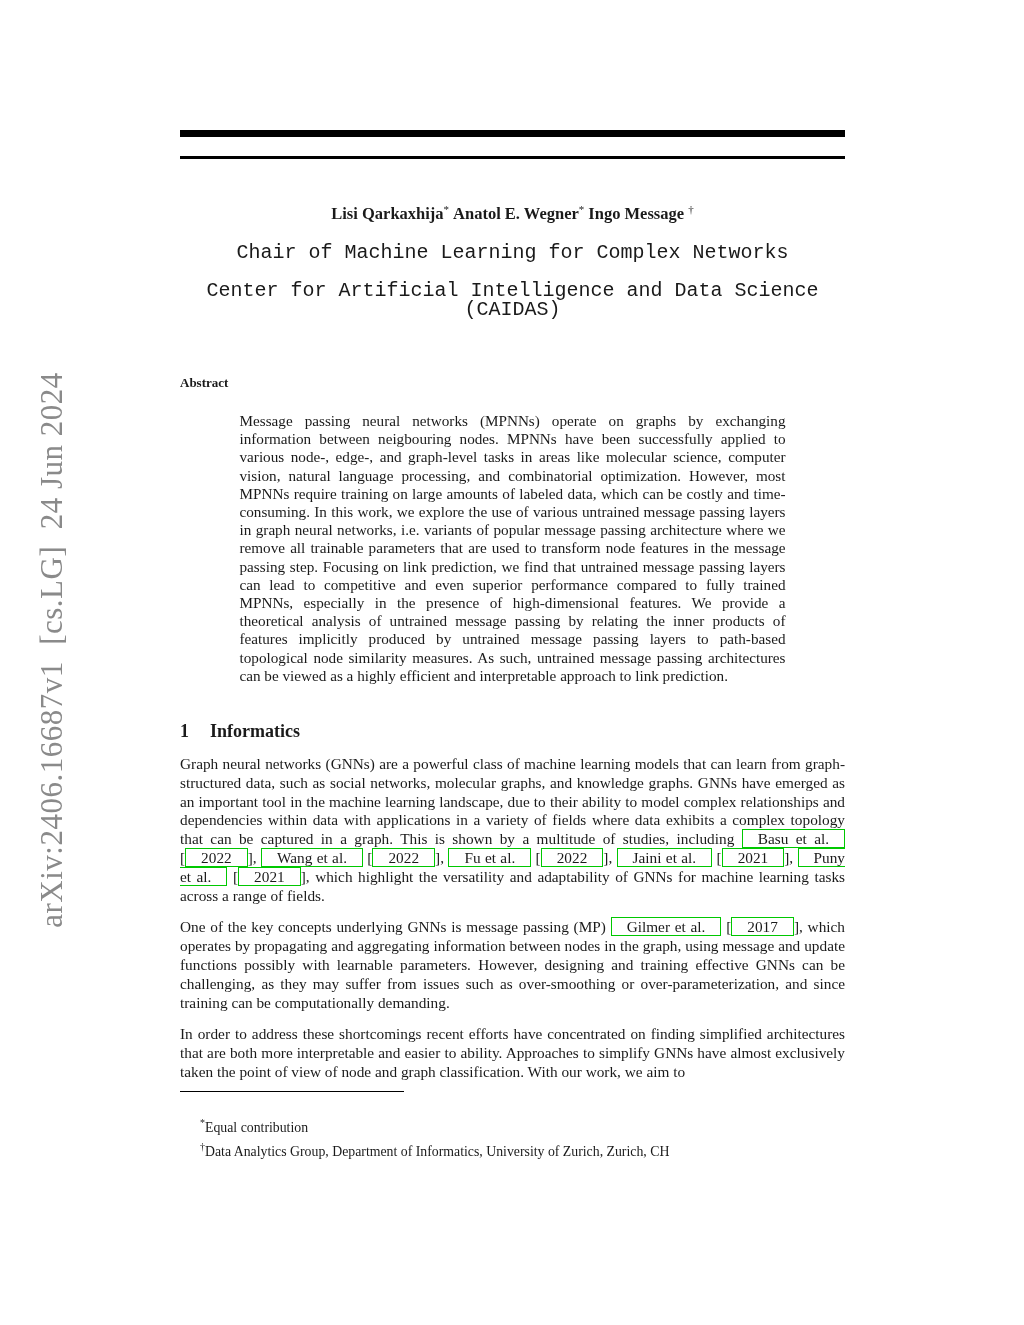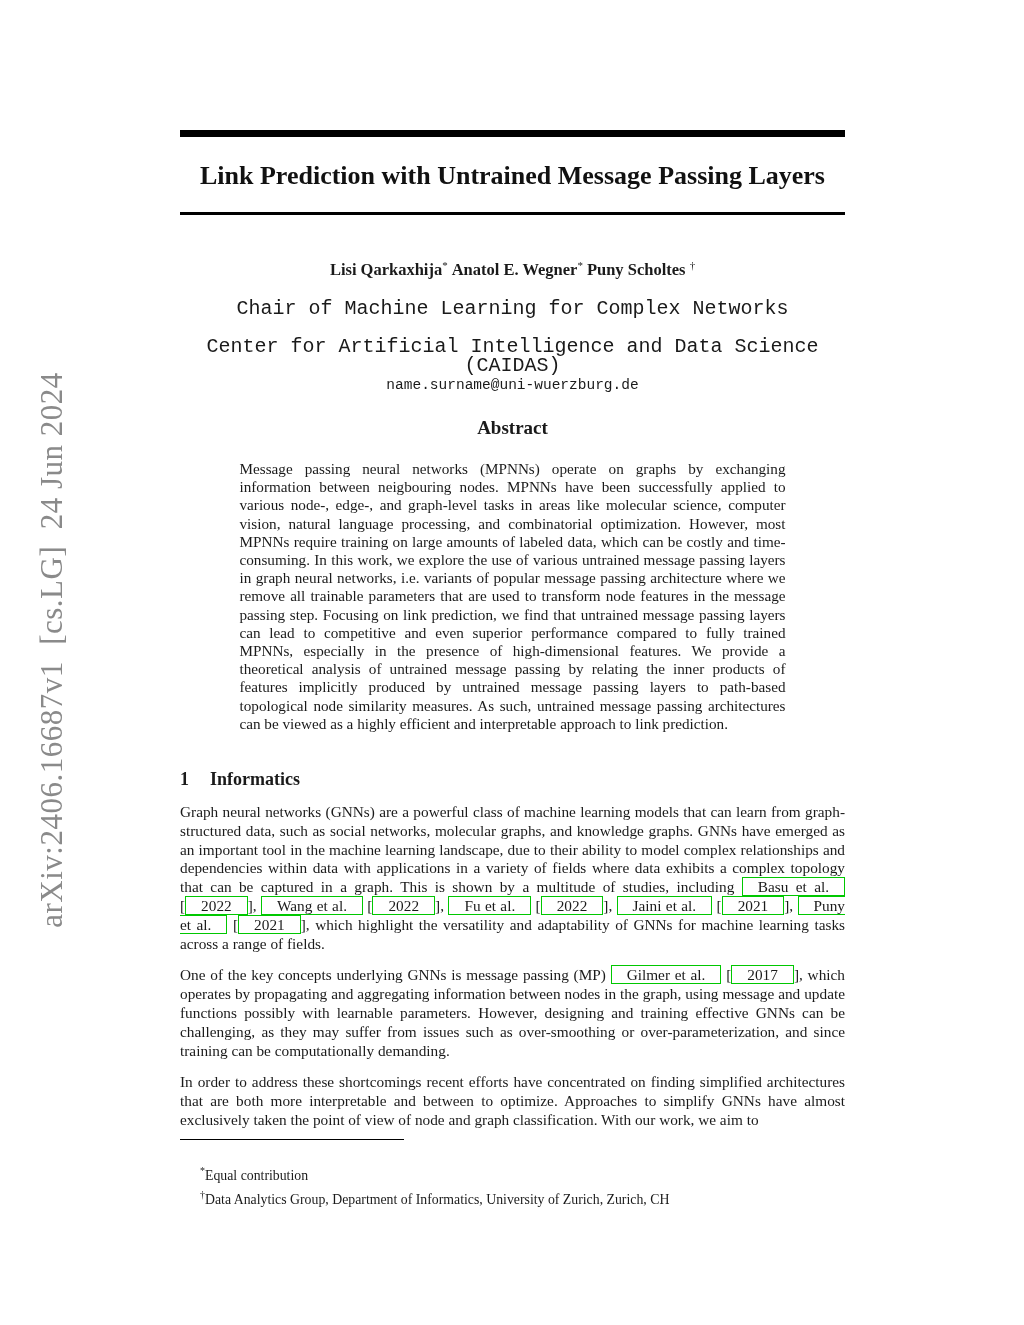--- a/index.html
+++ b/index.html
@@ -58,24 +58,24 @@
     font-family: Liberation Mono, monospace;
   }
   .email {
     text-align: center;
     font-family: "Liberation Mono", monospace;
     font-size: 14.5px;
     margin-top: 2px;
   }
 
   .abstract-heading {
-    margin-top: 24px;
-    text-align: center;
+    margin-top: 56px;
+    text-align: left;
     font-weight: bold;
-    font-size: 19px;
+    font-size: 13px;
   }
   .abstract-body {
     margin: 21px auto 0 auto;
     width: 546px;
     font-size: 15.2px;
     line-height: 18.2px;
     text-align: justify;
   }
 
   .section-heading {
@@ -116,43 +116,41 @@
 <body>
 
 <div>
 
   <div class="watermark">arXiv:2406.16687v1  [cs.LG]  24 Jun 2024</div>
 
   <div class="content">
 
     <div class="rule-thick"></div>
 
-    <div class="title">Link Prediction with Untrained Message Passing Layers</div>
 
     <div class="rule-thin"></div>
 
     <div class="authors">
-      <span class="author"><span>Lisi Qarkaxhija</span><sup>*</sup></span><span class="author"><span>Anatol E. Wegner</span><sup>*</sup></span><span class="author"><span>Puny Scholtes</span> <sup>†</sup></span>
+      <span class="author"><span>Lisi Qarkaxhija</span><sup>*</sup></span><span class="author"><span>Anatol E. Wegner</span><sup>*</sup></span><span class="author"><span>Ingo Message</span> <sup>†</sup></span>
     </div>
 
     <div class="affil">Chair of Machine Learning for Complex Networks</div>
     <div class="affil">Center for Artificial Intelligence and Data Science (CAIDAS)</div>
-    <div class="email">name.surname@uni-wuerzburg.de</div>
 
     <div class="abstract-heading">Abstract</div>
     <div class="abstract-body">Message passing neural networks (MPNNs) operate on graphs by exchanging information between neigbouring nodes. MPNNs have been successfully applied to various node-, edge-, and graph-level tasks in areas like molecular science, computer vision, natural language processing, and combinatorial optimization. However, most MPNNs require training on large amounts of labeled data, which can be costly and time-consuming. In this work, we explore the use of various untrained message passing layers in graph neural networks, i.e. variants of popular message passing architecture where we remove all trainable parameters that are used to transform node features in the message passing step. Focusing on link prediction, we find that untrained message passing layers can lead to competitive and even superior performance compared to fully trained MPNNs, especially in the presence of high-dimensional features. We provide a theoretical analysis of untrained message passing by relating the inner products of features implicitly produced by untrained message passing layers to path-based topological node similarity measures. As such, untrained message passing architectures can be viewed as a highly efficient and interpretable approach to link prediction.</div>
 
     <div class="section-heading">
       <span class="num">1</span>
       <span>Informatics</span>
     </div>
 
     <div class="para"><span>Graph neural networks (GNNs) are a powerful class of machine learning models that can learn from graph-structured data, such as social networks, molecular graphs, and knowledge graphs. GNNs have emerged as an important tool in the machine learning landscape, due to their ability to model complex relationships and dependencies within data with applications in a variety of fields where data exhibits a complex topology that can be captured in a graph. This is shown by a multitude of studies, including </span><span class="cite">Basu et al.</span><span> [</span><span class="cite">2022</span><span>], </span><span class="cite">Wang et al.</span><span> [</span><span class="cite">2022</span><span>], </span><span class="cite">Fu et al.</span><span> [</span><span class="cite">2022</span><span>], </span><span class="cite">Jaini et al.</span><span> [</span><span class="cite">2021</span><span>], </span><span class="cite">Puny et al.</span><span> [</span><span class="cite">2021</span><span>], which highlight the versatility and adaptability of GNNs for machine learning tasks across a range of fields.</span></div>
     <div class="para"><span>One of the key concepts underlying GNNs is message passing (MP) </span><span class="cite">Gilmer et al.</span><span> [</span><span class="cite">2017</span><span>], which operates by propagating and aggregating information between nodes in the graph, using message and update functions possibly with learnable parameters. However, designing and training effective GNNs can be challenging, as they may suffer from issues such as over-smoothing or over-parameterization, and since training can be computationally demanding.</span></div>
-    <div class="para"><span>In order to address these shortcomings recent efforts have concentrated on finding simplified architectures that are both more interpretable and between to optimize. Approaches to simplify GNNs have almost exclusively taken the point of view of node and graph classification. With our work, we aim to</span></div>
+    <div class="para"><span>In order to address these shortcomings recent efforts have concentrated on finding simplified architectures that are both more interpretable and easier to ability. Approaches to simplify GNNs have almost exclusively taken the point of view of node and graph classification. With our work, we aim to</span></div>
 
     <div class="footnote-rule"></div>
     <div class="footnotes">
       <div><sup>*</sup><span>Equal contribution</span></div>
       <div><sup>†</sup><span>Data Analytics Group, Department of Informatics, University of Zurich, Zurich, CH</span></div>
     </div>
 
   </div>
 </div>
 

